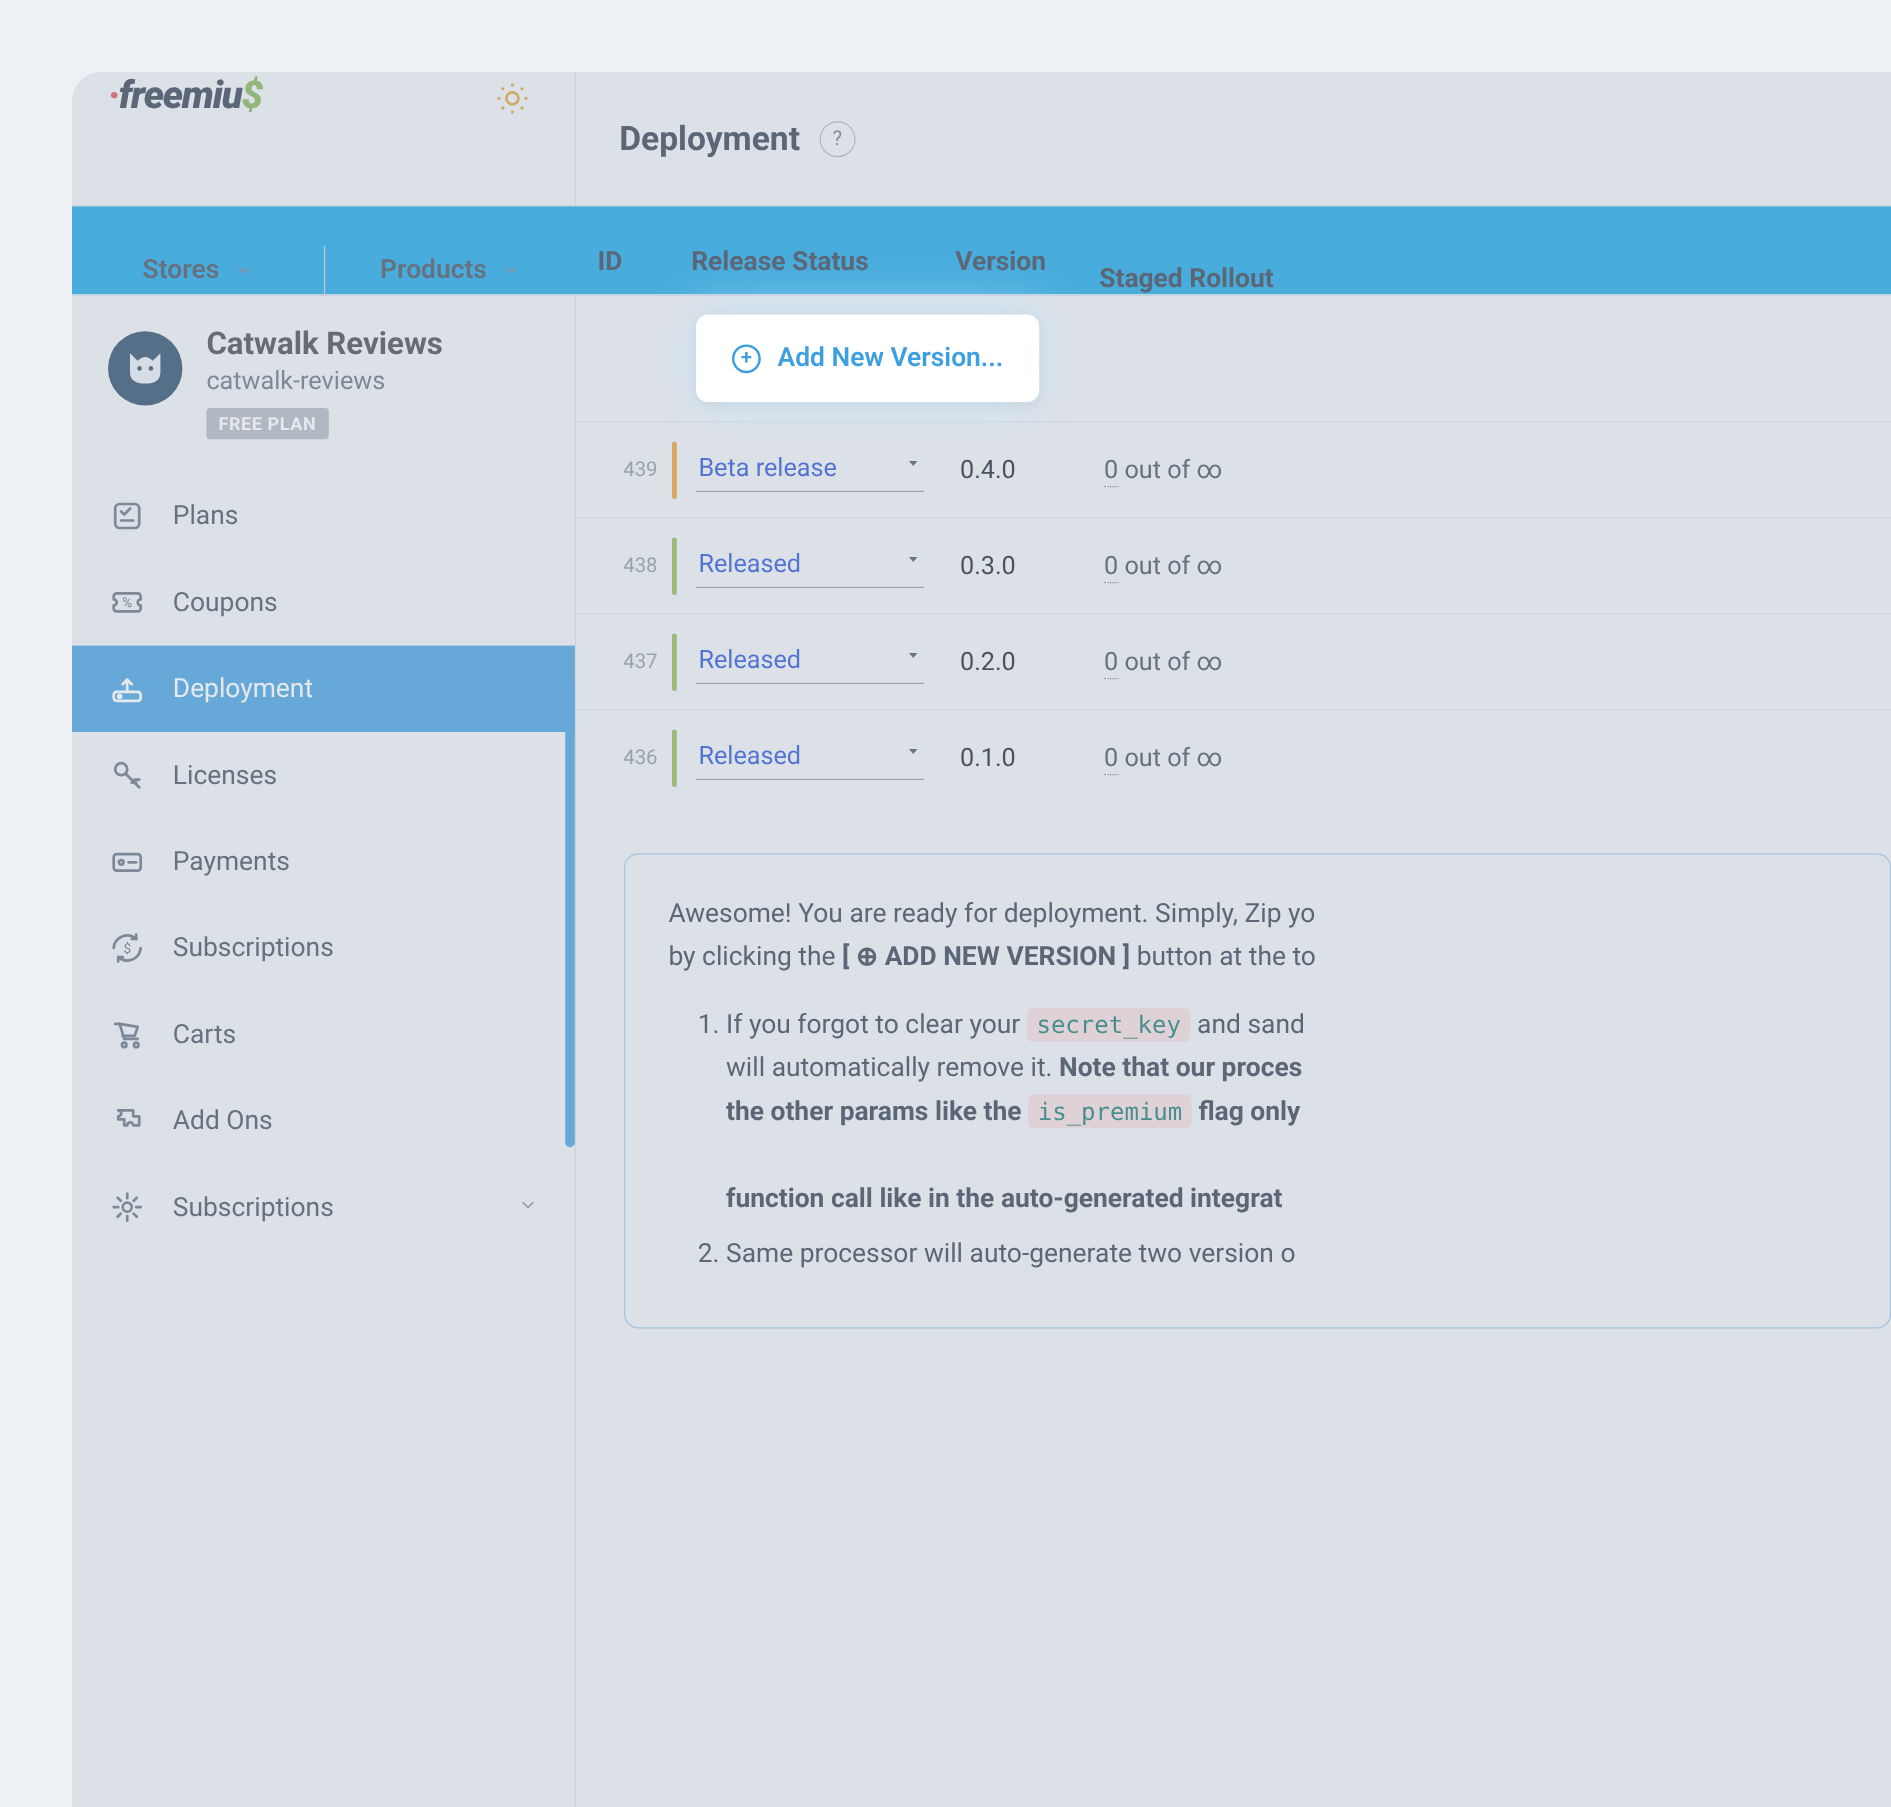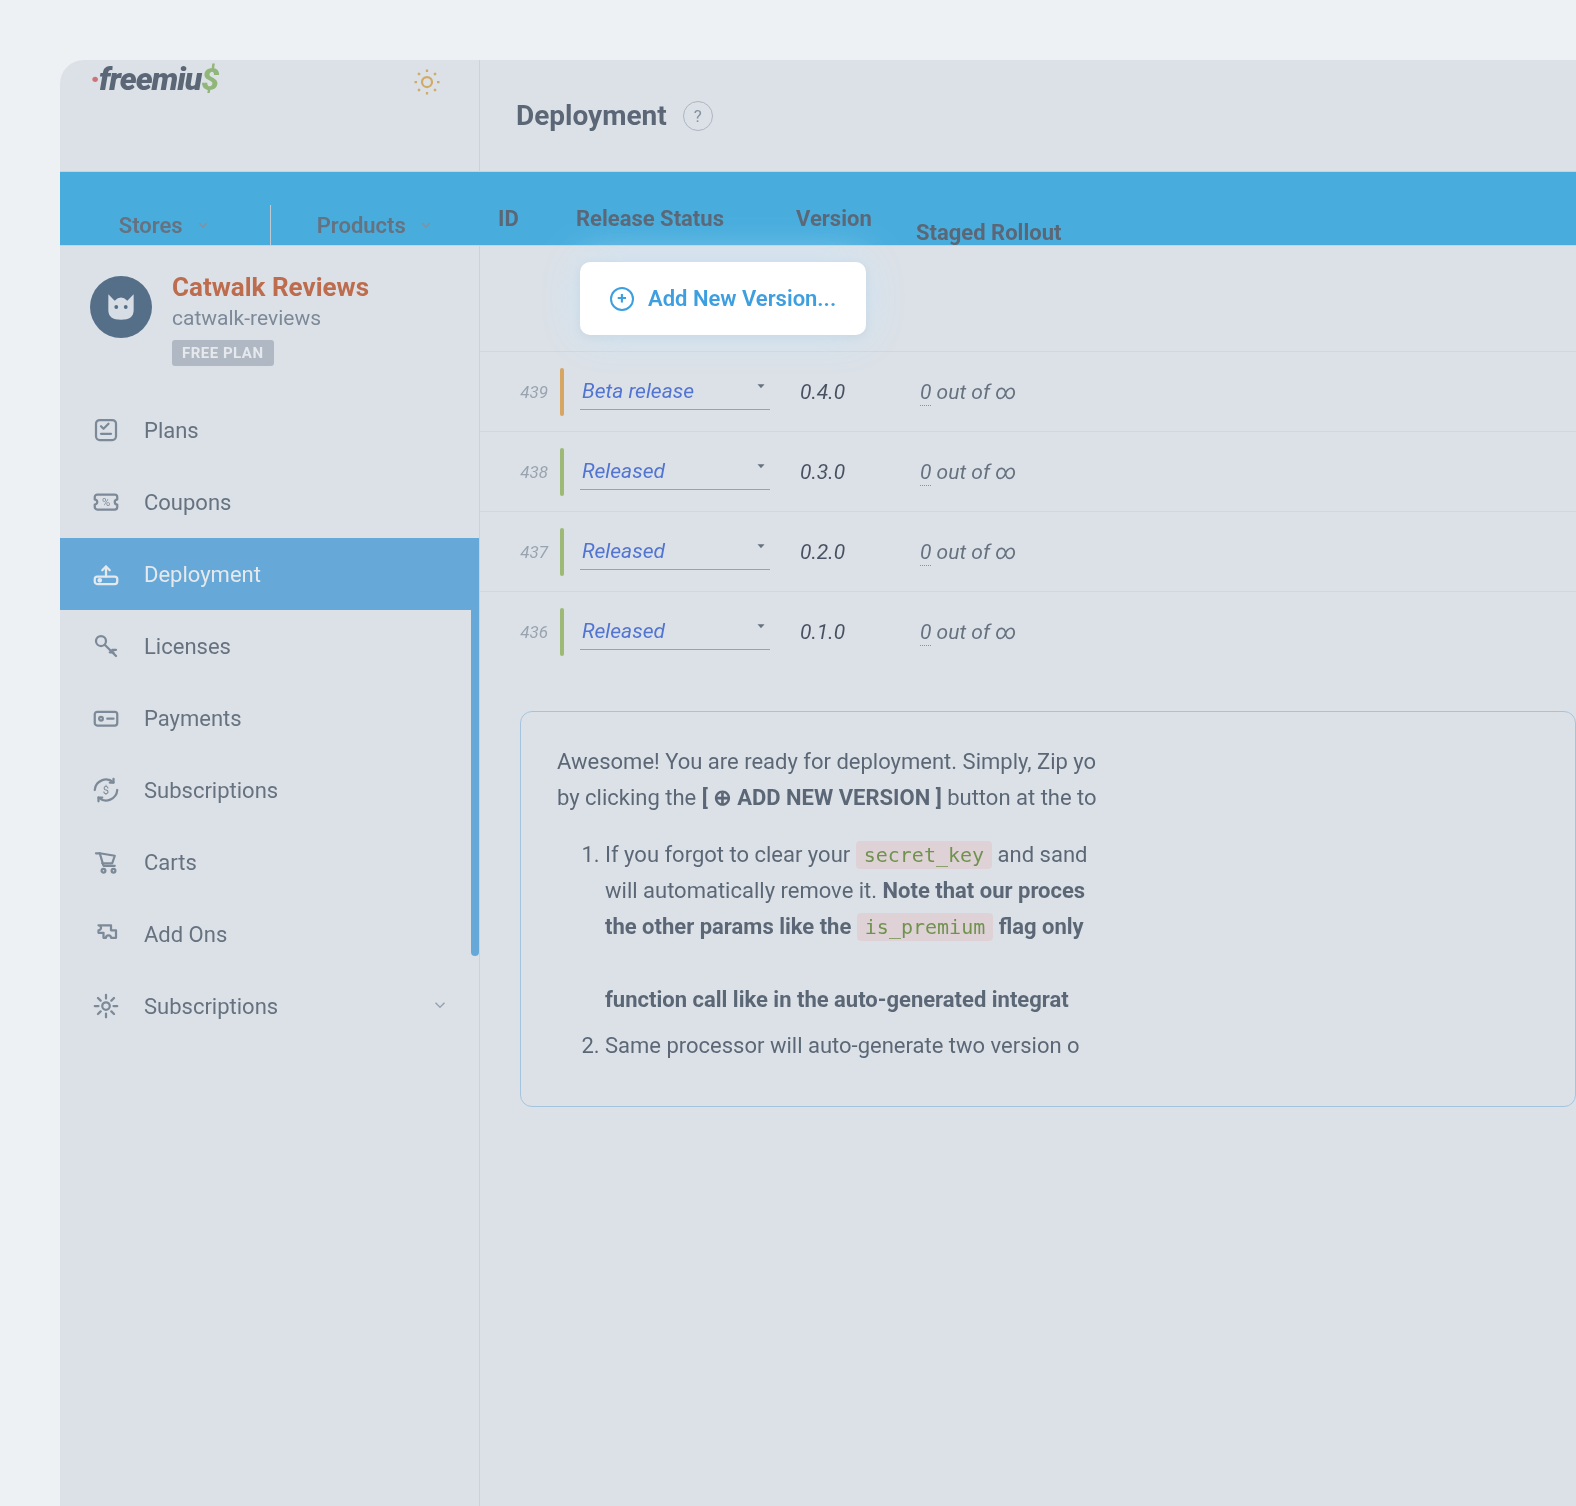--- a/index.html
+++ b/index.html
@@ -145,21 +145,21 @@
   border-radius: 50%;
   background: #234567;
   display: flex; align-items: center; justify-content: center;
   color: #e8eef5;
   margin-top: 4px;
 }
 .product-info { flex: 1; }
 .product-name {
   font-size: 26px;
   font-weight: 700;
-  color: #c2410c;
+  color: #404040;
 }
 .product-slug {
   font-size: 21px;
   color: #5f6e7e;
   margin-top: 4px;
 }
 .plan-badge {
   display: inline-block;
   background: #aeb7c0;
   color: #fff;
@@ -228,21 +228,20 @@
   font-size: 17px;
   line-height: 1;
 }
 .rows { }
 .data-row {
   display: flex;
   align-items: center;
   height: 80px;
   border-top: 1px solid #dbe7f2;
   padding-left: 18px;
-  font-style: italic;
 }
 .cell-id {
   width: 62px;
   font-size: 17px;
   color: #8a96a3;
   text-align: right;
   padding-right: 12px;
 }
 .strip {
   width: 4px; height: 48px;
@@ -289,21 +288,21 @@
 }
 .info-box p { margin-bottom: 20px; }
 .info-box ol { padding-left: 48px; }
 .info-box li { margin-bottom: 10px; }
 .inline-btn {
   font-weight: 700;
 }
 .code-key {
   font-family: ui-monospace, Menlo, monospace;
   background: #f4dede;
-  color: #4d7c0f;
+  color: #0f766e;
   padding: 2px 8px;
   border-radius: 4px;
   font-size: 20px;
 }
 </style>
 </head>
 <body>
 
 <div class="app-window">
   <div class="overlay"></div>

